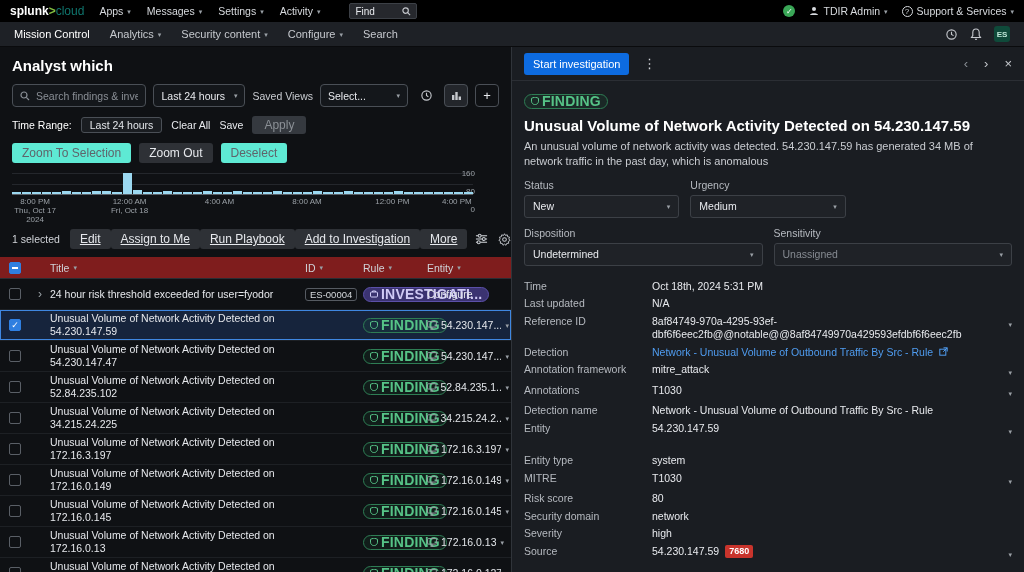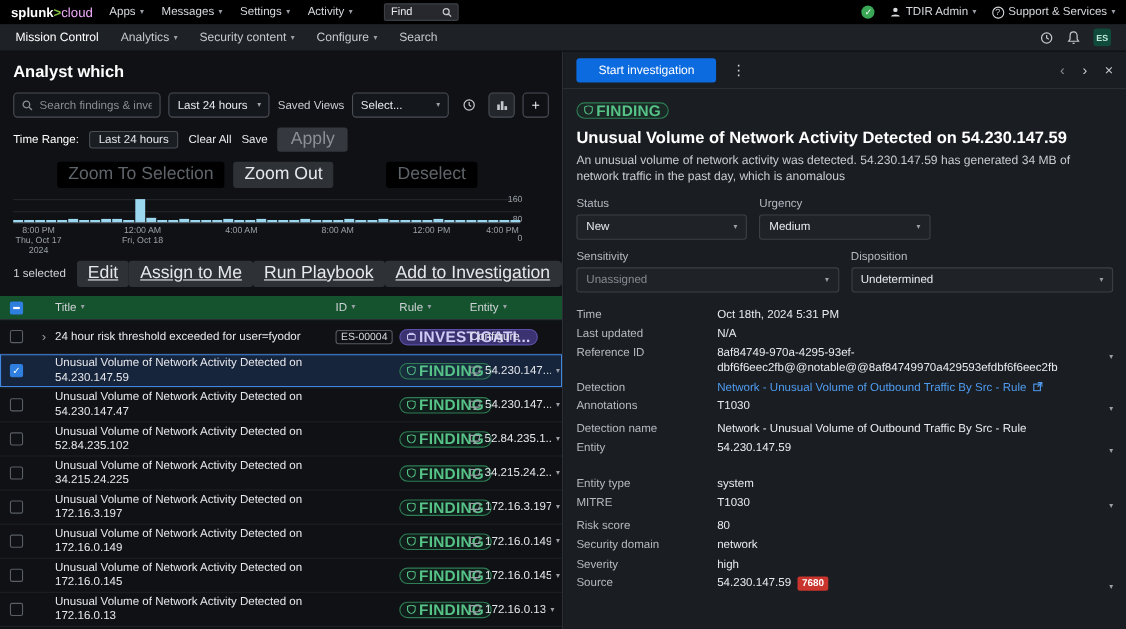--- a/index.html
+++ b/index.html
@@ -4,21 +4,21 @@
 <style>
   *{margin:0;padding:0;box-sizing:border-box;}
   html,body{width:1024px;height:572px;overflow:hidden;background:#0e1014;
     font-family:"Liberation Sans",sans-serif;}
   .screen{width:1024px;height:572px;display:flex;flex-direction:column;color:#e8eaee;}
 
   
   .topbar{height:22px;background:#000;display:flex;align-items:center;padding:0 10px;gap:15px;font-size:10.5px;flex:0 0 auto;}
   .logo{display:flex;align-items:baseline;font-size:12px;color:#fff;font-weight:700;white-space:nowrap;}
   .logo .gt{color:#84bf41;font-weight:700;}
-  .logo .cloud{color:#f0abfc;font-weight:400;}
+  .logo .cloud{color:#0f766e;font-weight:400;}
   .top-menus{display:flex;align-items:center;gap:16px;}
   .top-menu{display:flex;align-items:center;gap:4px;color:#d7dade;cursor:pointer;white-space:nowrap;}
   .caret{font-size:7px;color:#9aa0a6;line-height:1;}
   .find-box{margin-left:14px;width:68px;height:16px;background:#26282d;border:1px solid #3c4046;border-radius:2px;display:flex;align-items:center;justify-content:space-between;padding:0 5px;color:#e8eaee;font-size:10px;}
   .topbar-right{margin-left:auto;display:flex;align-items:center;gap:14px;color:#d7dade;}
   .status-ok{width:12px;height:12px;border-radius:50%;background:#3aa757;color:#fff;font-size:8px;display:flex;align-items:center;justify-content:center;}
   .q-circle{width:11px;height:11px;border-radius:50%;border:1px solid #d7dade;font-size:8px;display:flex;align-items:center;justify-content:center;}
   svg{display:block;}
 
   
@@ -42,22 +42,22 @@
   .dd-views{width:88px;flex:0 0 auto;}
   .label-inline{font-size:10.5px;color:#c9ccd1;white-space:nowrap;}
   .iconbtn{height:23px;min-width:22px;display:flex;align-items:center;justify-content:center;color:#c6c9ce;cursor:pointer;border-radius:4px;}
   .iconbtn.boxed{border:1px solid #4a4f56;background:#23262b;width:24px;}
   .iconbtn.plus{border:1px solid #4a4f56;width:24px;font-size:13px;color:#e8eaee;}
 
   .time-range{margin-top:9px;display:flex;align-items:center;gap:9px;font-size:10.5px;padding:0 12px;}
   .tr-label{font-weight:400;color:#fff;}
   .chip{border:1px solid #4a4f56;background:#1a1d21;border-radius:3px;padding:1px 8px;color:#e3e6ea;}
   .linkbtn{color:#e8eaee;cursor:pointer;}
-  .btn{font-size:16px;font-family:inherit;padding:3px 10px;border-radius:3px;background:#2e3136;color:#e6e8ec;border:none;cursor:pointer;white-space:nowrap;}
-  .btn.disabled{background:#000000;color:#5f646b;cursor:default;margin-left:40px;}
+  .btn{font-size:12px;font-family:inherit;padding:3px 10px;border-radius:3px;background:#2e3136;color:#e6e8ec;border:none;cursor:pointer;white-space:nowrap;}
+  .btn.disabled{background:#5eead4;color:#5f646b;cursor:default;}
   .btn.apply{background:#35393f;color:#8b9096;padding:2px 12px;}
   .zoom-row{margin-top:9px;display:flex;gap:8px;padding:0 12px;}
 
   
   .chart{margin-top:10px;padding:0 12px;position:relative;}
   .plot-wrap{position:relative;margin-right:26px;}
   .plot{position:relative;height:22px;border-bottom:1px solid #5a5f66;display:flex;align-items:flex-end;gap:1px;}
   .plot::before{content:"";position:absolute;left:0;right:0;top:0;border-top:1px solid #24272c;}
   .plot::after{content:"";position:absolute;left:0;right:0;top:50%;border-top:1px solid #24272c;}
   .bar{flex:1;background:var(--bar,#9bd8f0);min-height:2px;position:relative;z-index:1;}
@@ -67,21 +67,21 @@
   .xtick{position:absolute;top:2px;transform:translateX(-50%);font-size:8px;line-height:9px;color:#9aa0a6;text-align:center;white-space:nowrap;}
 
   
   .bulk{margin-top:4px;display:flex;align-items:center;gap:8px;padding:0 12px;}
   .sel-count{font-size:10.5px;color:#d0d3d8;margin-right:2px;white-space:nowrap;}
   .bulk-icons{margin-left:auto;display:flex;gap:10px;color:#c6c9ce;align-items:center;}
 
   
   .table{margin-top:8px;flex:1;overflow:hidden;display:flex;flex-direction:column;}
   .thead,.trow{display:grid;grid-template-columns:30px 20px 1fr 58px 64px 84px;align-items:center;}
-  .thead{height:22px;background:#14532d;border-bottom:1px solid #2a2d33;font-size:10.5px;color:#d0d3d8;flex:0 0 auto;}
+  .thead{height:22px;background:#7f1d1d;border-bottom:1px solid #2a2d33;font-size:10.5px;color:#d0d3d8;flex:0 0 auto;}
   .th{display:flex;align-items:center;gap:4px;cursor:pointer;}
   .tbody{flex:1;overflow:hidden;}
   .trow{min-height:31px;border-bottom:1px solid #1d2024;font-size:10.5px;cursor:pointer;}
   .trow.selected{background:#16243c;box-shadow:inset 0 0 0 1px #3f87e0;}
   .cell-center{display:flex;justify-content:center;align-items:center;}
   .checkbox{width:12px;height:12px;border:1px solid #5a5f66;border-radius:2px;background:transparent;display:flex;align-items:center;justify-content:center;cursor:pointer;}
   .checkbox.checked{background:#2f7fe0;border-color:#2f7fe0;}
   .checkbox.checked::after{content:"✓";color:#fff;font-size:9px;line-height:1;}
   .checkbox.indet{background:#2f7fe0;border-color:#2f7fe0;}
   .checkbox.indet::after{content:"";width:6px;height:2px;background:#fff;}
@@ -89,21 +89,21 @@
   .row-title{color:#e6e8ec;line-height:13px;padding-right:8px;display:-webkit-box;-webkit-line-clamp:2;-webkit-box-orient:vertical;overflow:hidden;}
   .id-badge{justify-self:start;border:1px solid #565b62;border-radius:3px;padding:0 4px;font-size:9.5px;color:#d5d8dc;white-space:nowrap;}
   .type-badge{justify-self:start;display:inline-flex;align-items:center;gap:3px;height:15px;padding:0 6px;border-radius:8px;font-size:14px;letter-spacing:.2px;white-space:nowrap;font-weight:700;}
   .type-badge.finding{border:1px solid #2e7d54;color:#56c387;background:rgba(35,120,75,.12);}
   .type-badge.investigation{border:1px solid #5b50a8;background:#3b3371;color:#cfc9f5;}
   .entity-cell{display:flex;align-items:center;gap:4px;overflow:hidden;white-space:nowrap;color:#e3e6ea;padding-right:2px;}
   .entity-cell .caret{flex:0 0 auto;}
 
   
   .detail-header{height:34px;flex:0 0 auto;display:flex;align-items:center;gap:12px;padding:0 12px;border-bottom:1px solid #2b2e34;}
-  .primary-btn{background:#0d6be0;color:#fff;font-size:11px;font-family:inherit;border:none;border-radius:3px;padding:5px 20px;cursor:pointer;white-space:nowrap;}
+  .primary-btn{background:#0d6be0;color:#fff;font-size:11px;font-family:inherit;border:none;border-radius:3px;padding:5px 9px;cursor:pointer;white-space:nowrap;}
   .kebab{color:#d0d3d8;font-size:13px;width:16px;text-align:center;cursor:pointer;}
   .detail-header-right{margin-left:auto;display:flex;align-items:center;gap:16px;font-size:13px;color:#c6c9ce;}
   .chev{cursor:pointer;color:#8a8f96;}
   .chev.next{color:#c6c9ce;}
   .close-x{cursor:pointer;font-size:13px;}
   .detail-body{padding:10px 12px;overflow:hidden;flex:1;}
   .detail-title{font-size:15px;font-weight:700;color:#fff;margin:8px 0 5px;}
   .detail-desc{font-size:11px;color:#c9ccd1;line-height:1.4;max-width:482px;}
   .sel-row{display:grid;gap:11px;margin-top:9px;}
   .sel-row.three{grid-template-columns:1fr 1fr 1fr;}
@@ -692,33 +692,33 @@
           <div>
             <div class="sel-label">Urgency</div>
             <div class="select">
                 <span class="val">Medium</span>
                 <span class="caret">▾</span>
               </div>
           </div>
         </div>
         <div class="sel-row two">
           <div>
+            <div class="sel-label">Disposition</div>
+            <div class="select">
+                <span class="val">Undetermined</span>
+                <span class="caret">▾</span>
+              </div>
+          </div>
+          <div>
             <div class="sel-label">Sensitivity</div>
             <div class="select">
                 <span class="val muted">Unassigned</span>
                 <span class="caret">▾</span>
               </div>
           </div>
-          <div>
-            <div class="sel-label">Disposition</div>
-            <div class="select">
-                <span class="val">Undetermined</span>
-                <span class="caret">▾</span>
-              </div>
-          </div>
         </div>
 
         <div class="fields">
   <div class="field-row">
     <span class="field-label">Time</span>
     <span class="field-valwrap">
       <span class="field-value">Oct 18th, 2024 5:31 PM</span>
 
     </span>
   </div>
@@ -745,20 +745,28 @@
     <span class="field-valwrap">
       <span class="field-value link">Network - Unusual Volume of Outbound Traffic By Src - Rule</span>
       <svg class="ext-icon" width="9" height="9" viewBox="0 0 9 9">
                   <rect x="0.8" y="2.2" width="6" height="6" fill="none" stroke="#4f9cf0" stroke-width="1"></rect>
                   <path d="M4.5 0.8 H8.2 V4.5 M8.2 0.8 L4.2 4.8" fill="none" stroke="#4f9cf0" stroke-width="1"></path>
                 </svg>
 
     </span>
   </div>
 
+  <div class="field-row">
+    <span class="field-label">Annotation framework</span>
+    <span class="field-valwrap">
+      <span class="field-value">mitre_attack</span>
+
+      <span class="field-caret">▾</span>
+    </span>
+  </div>
 
   <div class="field-row">
     <span class="field-label">Annotations</span>
     <span class="field-valwrap">
       <span class="field-value">T1030</span>
 
       <span class="field-caret">▾</span>
     </span>
   </div>
 

